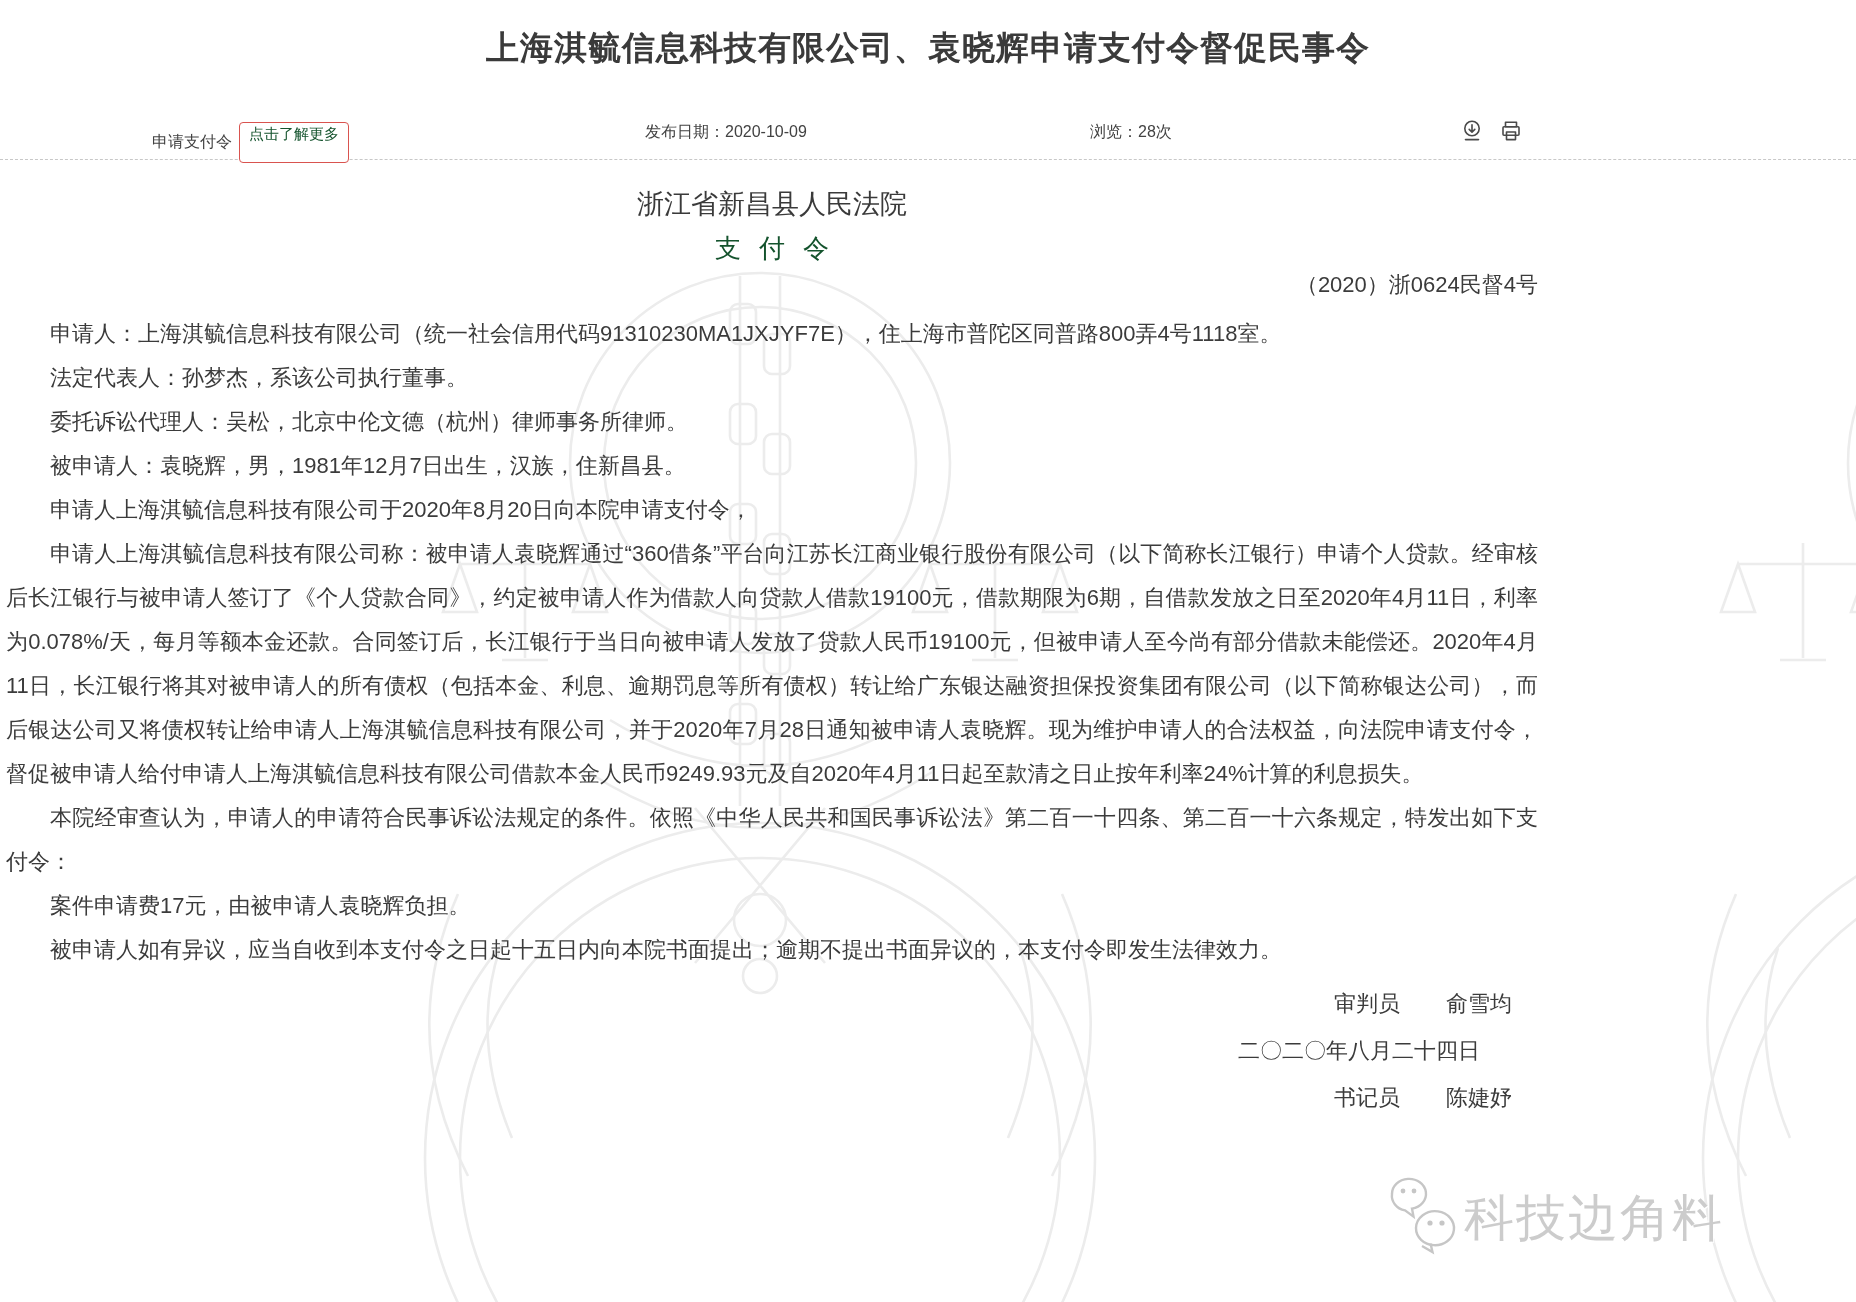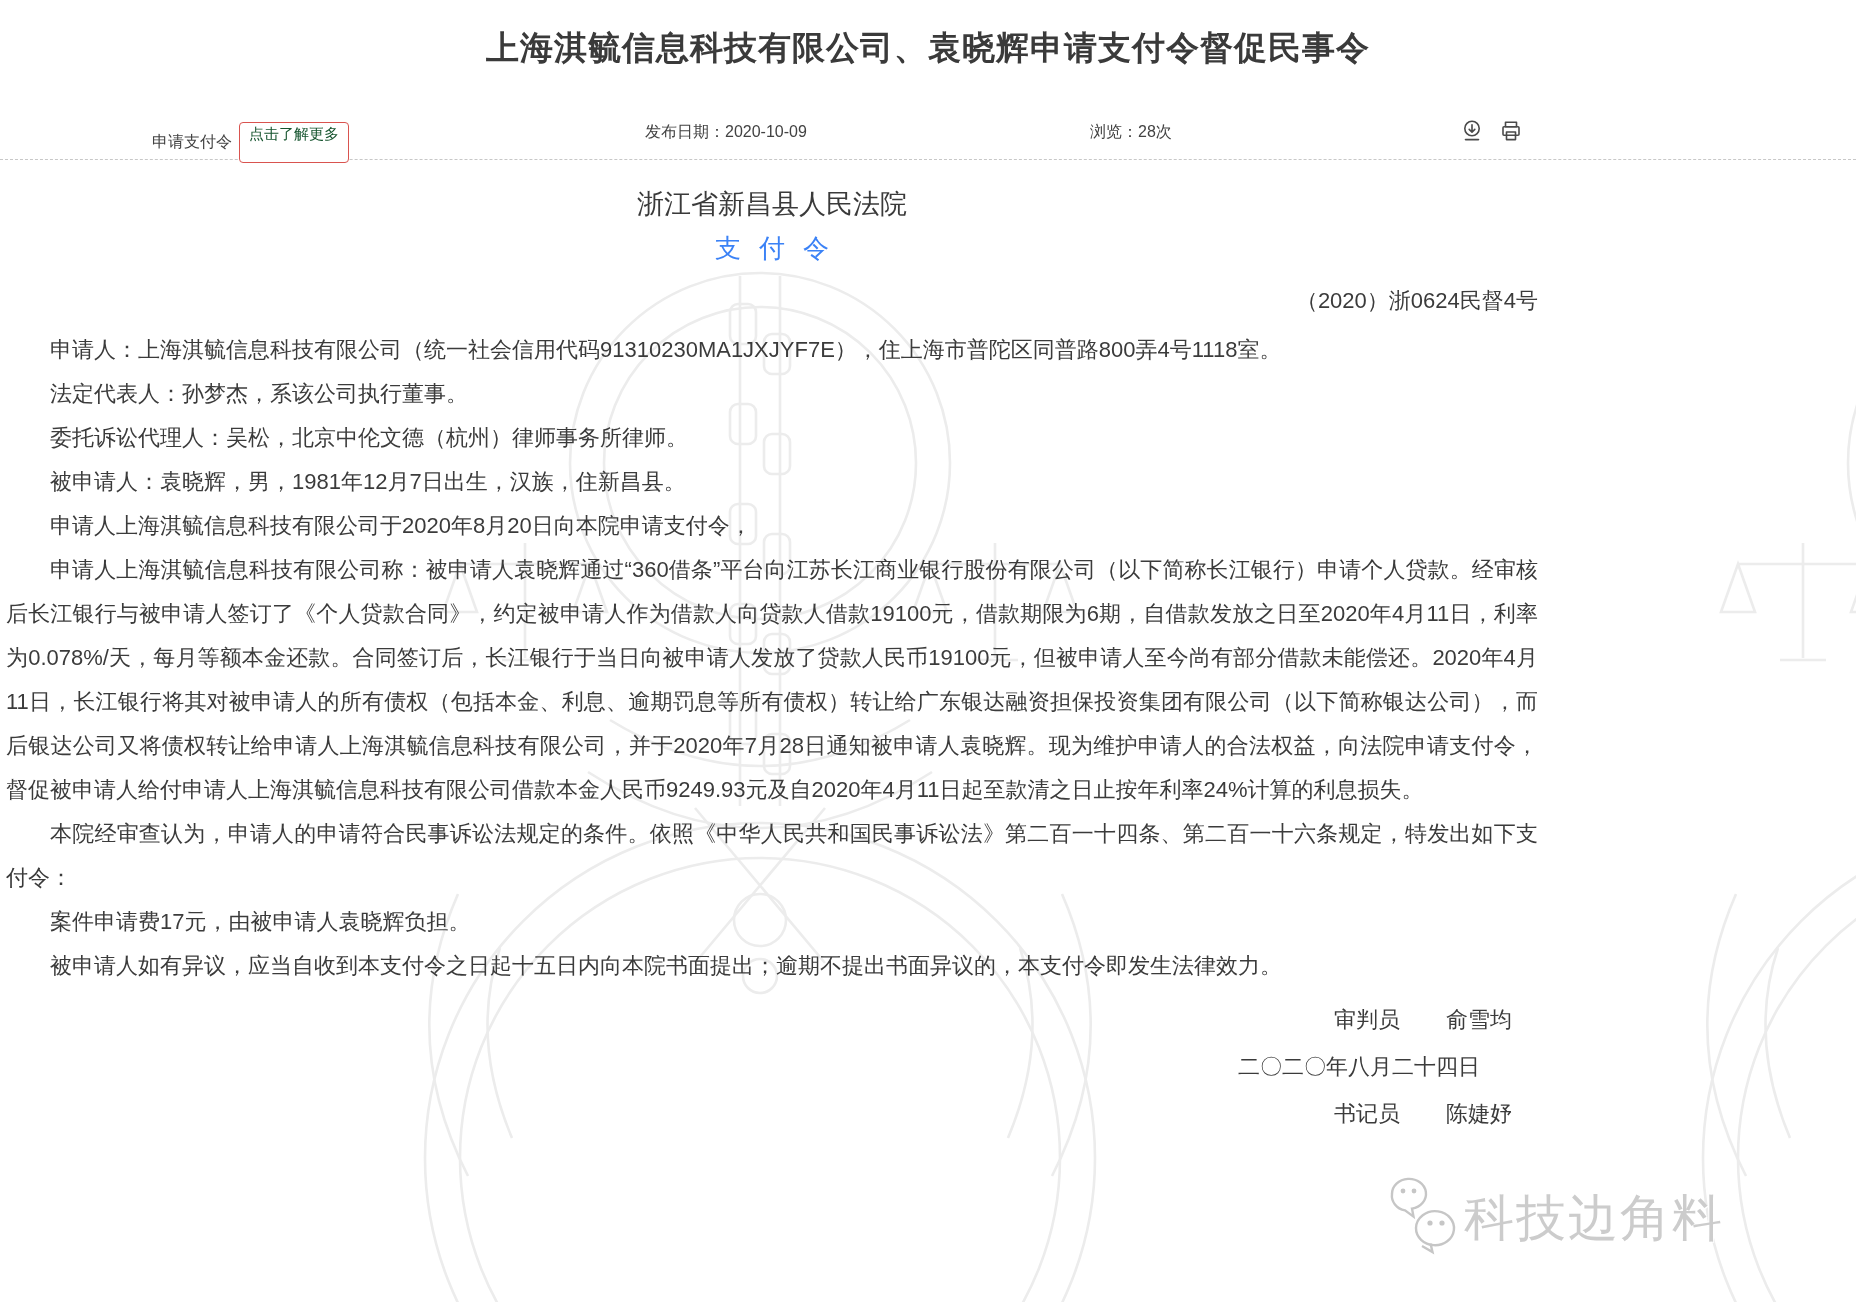--- a/index.html
+++ b/index.html
@@ -29,22 +29,22 @@
     font-size:15px;line-height:20px;cursor:pointer;background:#fff;
   }
   .meta-publish{left:645px;}
   .meta-views{left:1090px;}
   .meta-icons{left:1460px;display:flex;gap:15px;top:8px;}
   .tool-icon{width:24px;height:24px;cursor:pointer;}
   .tool-icon svg{width:24px;height:24px;stroke:#4a4a4a;fill:none;stroke-width:1.6;stroke-linecap:round;stroke-linejoin:round;}
   
   .doc{margin:0 318px 0 6px;position:relative;z-index:1;}
   .court-name{text-align:center;font-size:27px;color:#3a3a3a;margin-top:26px;}
-  .doc-type{text-align:center;font-size:26px;color:#3b82f6;margin-top:9px;letter-spacing:18px;padding-left:18px;}
-  .case-number{text-align:right;font-size:22px;margin-top:20px;}
+  .doc-type{text-align:center;font-size:26px;color:#14532d;margin-top:9px;letter-spacing:18px;padding-left:18px;}
+  .case-number{text-align:right;font-size:22px;margin-top:4px;}
   .doc-body{margin-top:12px;}
   .doc-body p{
     margin:0;font-size:22px;line-height:44px;
     text-indent:2em;text-align:justify;color:#3b3b3b;
   }
   
   .signature{margin-top:8px;font-size:22px;line-height:47px;text-align:right;color:#3b3b3b;font-family:Liberation Serif, serif;}
   .sig-gap{display:inline-block;width:46px;}
   .sig-judge,.sig-clerk{padding-right:26px;}
   .sig-date{padding-right:58px;}

